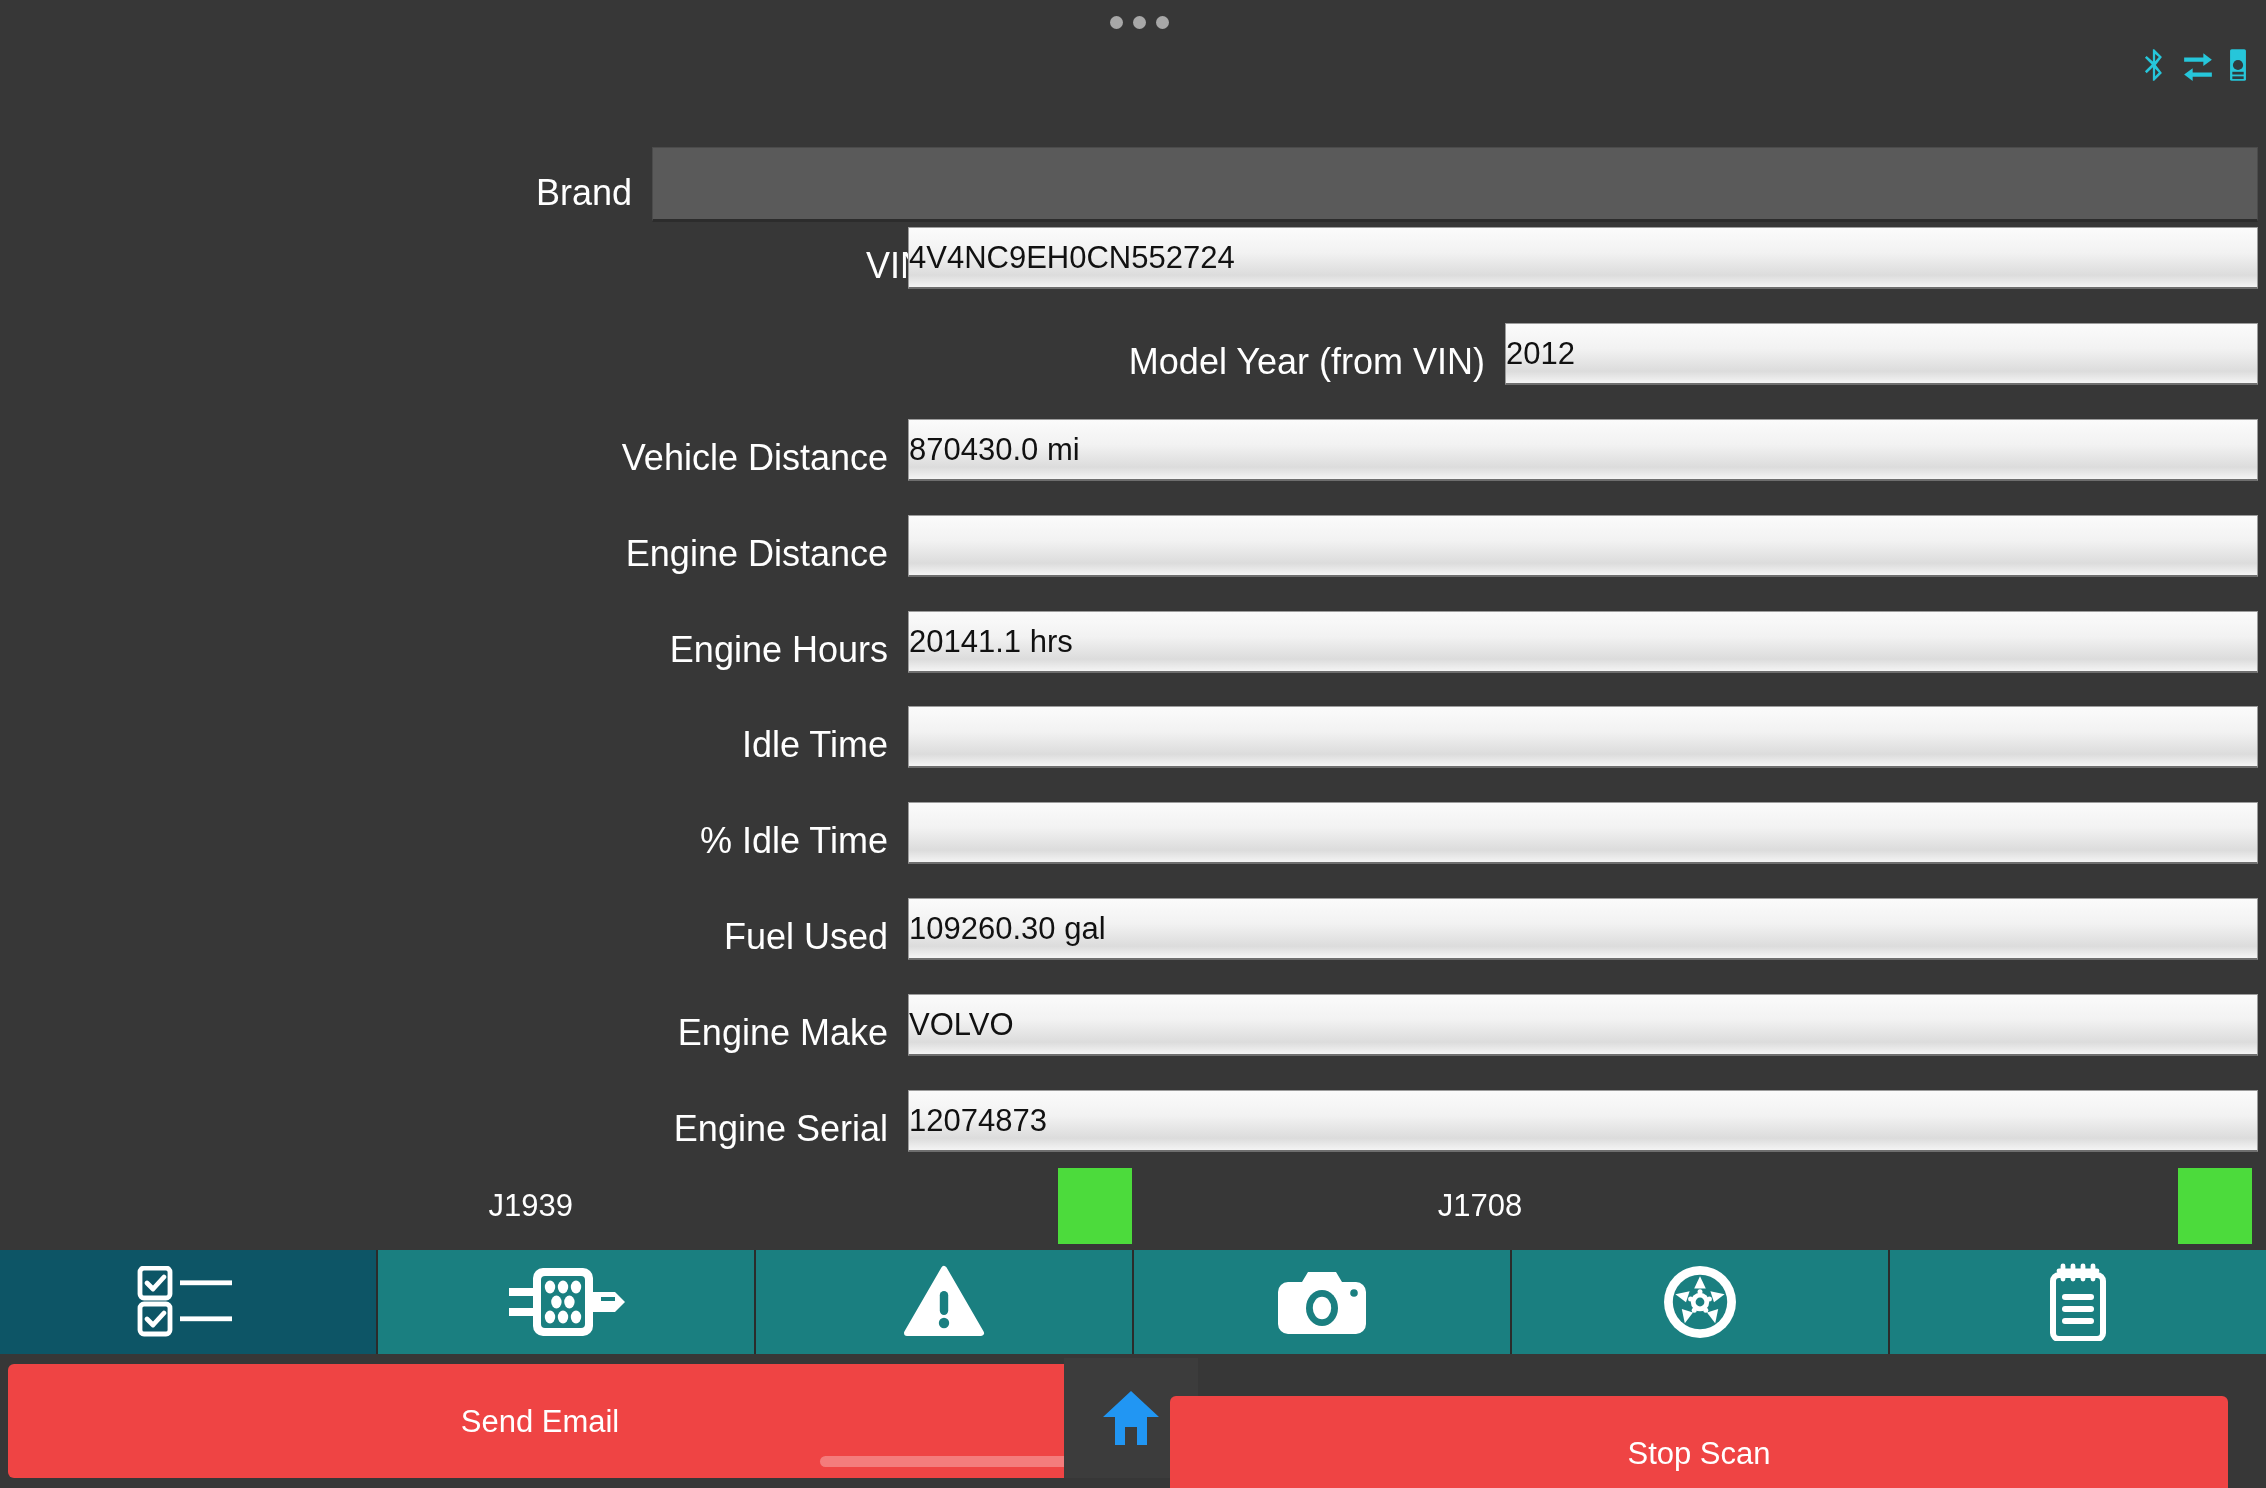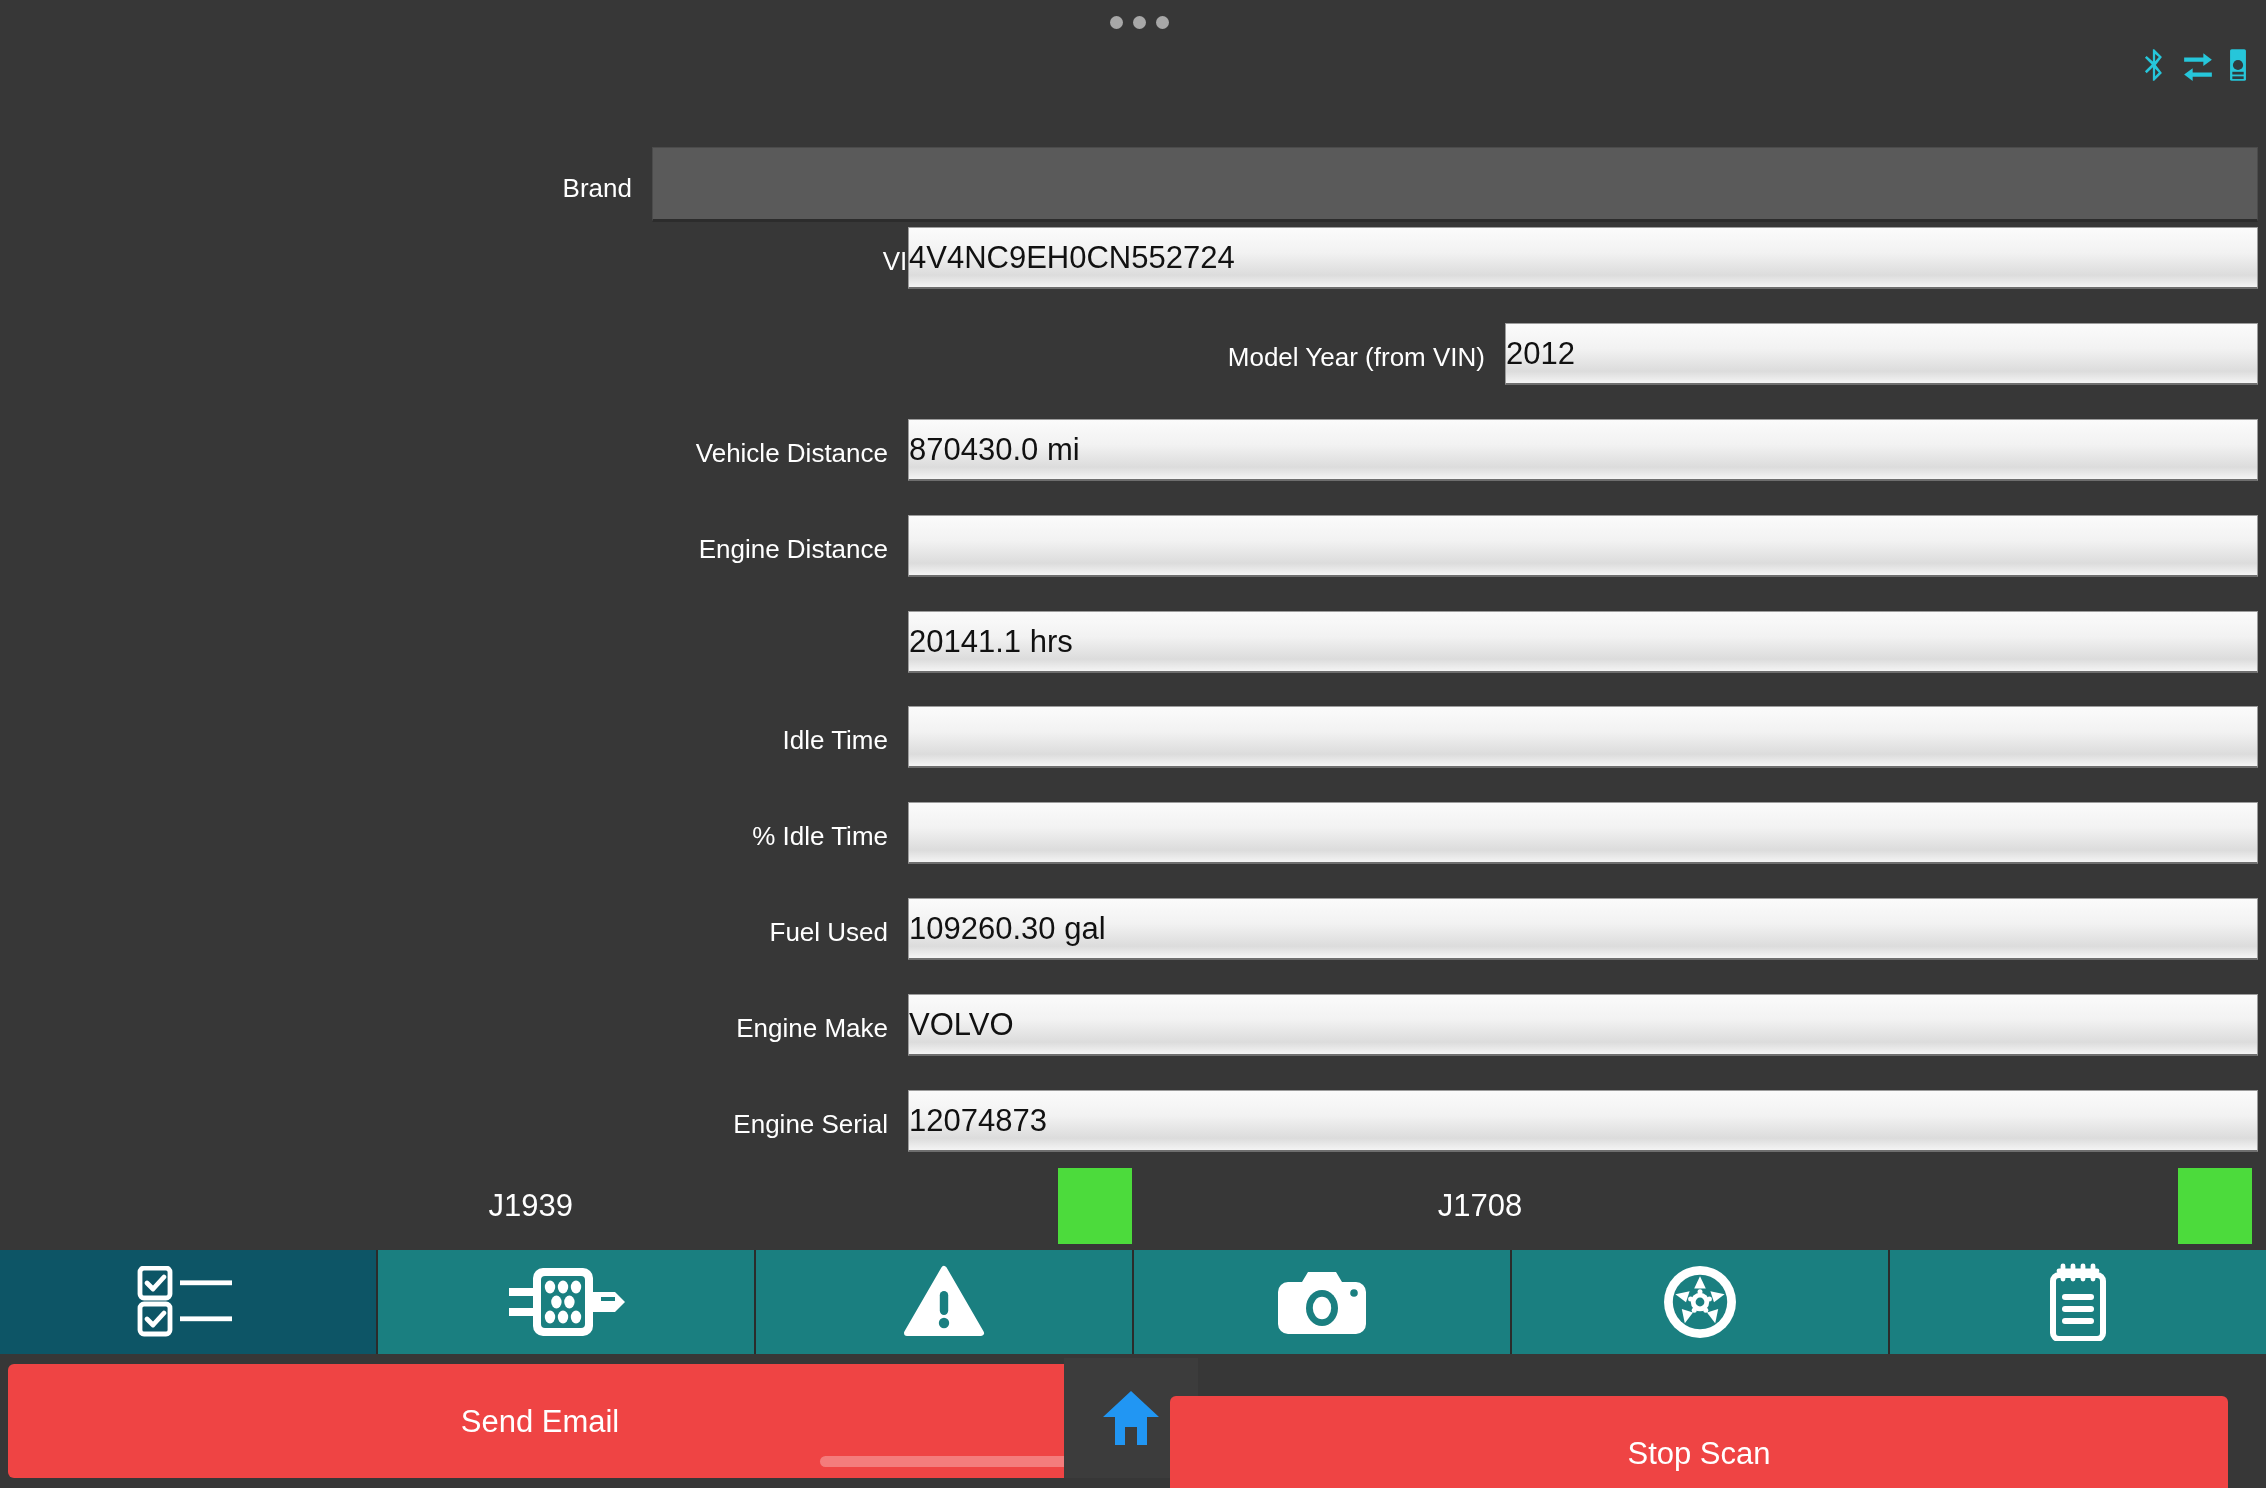--- a/index.html
+++ b/index.html
@@ -38,21 +38,21 @@
   .form-area {
     position: absolute; left: 0; top: 68px;
     width: 2266px; height: 1180px;
   }
   .row {
     position: absolute; left: 0; width: 2266px;
     display: flex; align-items: center;
   }
   .lbl {
     color: #ffffff;
-    font-size: 26px;
+    font-size: 36px;
     line-height: 1;
     text-align: right;
     white-space: nowrap;
   }
   .field {
     position: absolute;
     height: 62px;
     background: linear-gradient(to bottom, #fbfbfb 0%, #f2f2f2 42%, #dcdcdc 80%, #f4f4f4 100%);
     border: 1px solid #9c9c9c;
     border-bottom: 2px solid #6e6e6e;
@@ -198,20 +198,21 @@
     </div>
 
     <div class="row" style="top:447px; height:62px;">
       <div class="lbl" style="position:absolute; left:0; width:888px; top:21px;">Engine Distance</div>
       <div class="field" style="left:908px; top:0px; width:1350px;">
         <span class="val"></span>
       </div>
     </div>
 
     <div class="row" style="top:543px; height:62px;">
+      <div class="lbl" style="position:absolute; left:0; width:888px; top:21px;">Engine Hours</div>
       <div class="field" style="left:908px; top:0px; width:1350px;">
         <span class="val">20141.1 hrs</span>
       </div>
     </div>
 
     <div class="row" style="top:734px; height:62px;">
       <div class="lbl" style="position:absolute; left:0; width:888px; top:21px;">% Idle Time</div>
       <div class="field" style="left:908px; top:0px; width:1350px;">
         <span class="val"></span>
       </div>

